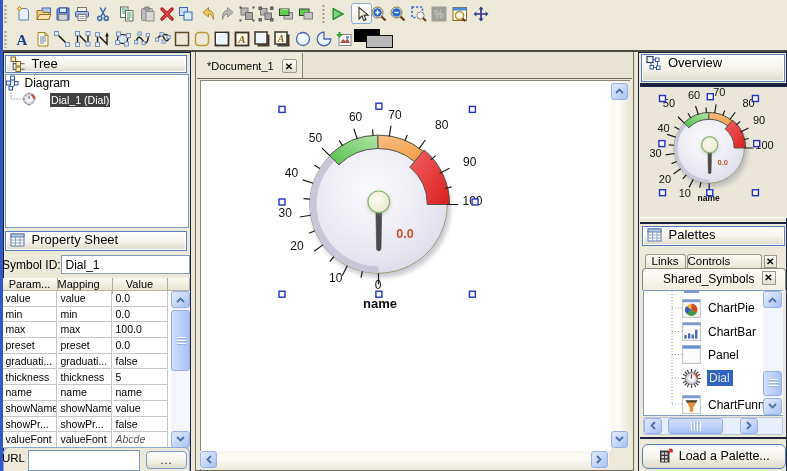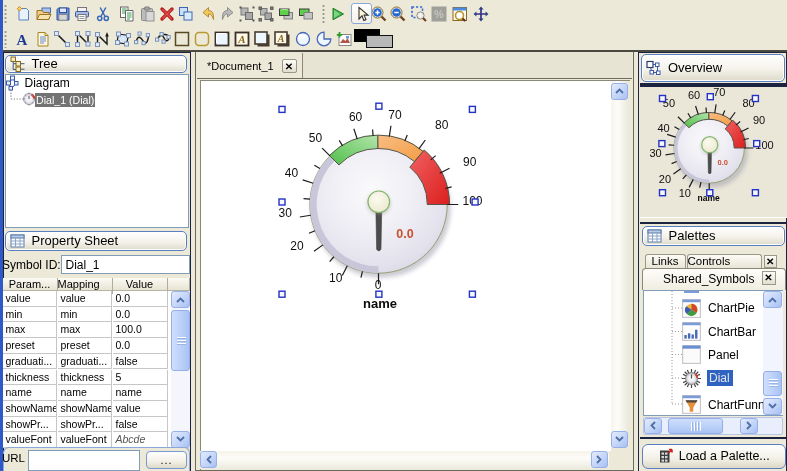--- a/index.html
+++ b/index.html
@@ -1,17 +1,17 @@
 <!DOCTYPE html>
 <html><head><meta charset="utf-8"><style>
 *{margin:0;padding:0;box-sizing:border-box}
 html,body{width:787px;height:471px;overflow:hidden}
 body{font-family:"Liberation Sans",sans-serif;background:#ece9d8;position:relative;font-size:12px;color:#000}
 .ab{position:absolute}
-.hdr{position:absolute;border:1px solid #5a7fc0;border-radius:5px;background:linear-gradient(#ffffff,#f4f2ea 55%,#dedacb);display:flex;align-items:center;font-size:13px;box-shadow:inset 0 0 0 1px #fff}
+.hdr{position:absolute;border:1px solid #5a7fc0;border-radius:0;background:linear-gradient(#ffffff,#f4f2ea 55%,#dedacb);display:flex;align-items:flex-start;font-size:13px;box-shadow:inset 0 0 0 1px #fff}
 .hdr svg{margin:0 6px 0 4px}
 .sb-btn{position:absolute;background:linear-gradient(135deg,#e4ecfd,#c1d3f7 60%,#a7c0f2);border:1px solid #98b0e8;border-radius:3px;display:flex;align-items:center;justify-content:center}
 .sb-track-v{position:absolute;background:linear-gradient(90deg,#f6f4ea,#fdfcf8 40%,#eceadd)}
 .sb-track-h{position:absolute;background:linear-gradient(#f6f4ea,#fdfcf8 40%,#eceadd)}
 .sb-thumb{position:absolute;background:linear-gradient(90deg,#cfdefc,#bdd2f9 50%,#a8c2f4);border:1px solid #96aee6;border-radius:3px}
 .sb-thumb-h{position:absolute;background:linear-gradient(#cfdefc,#bdd2f9 50%,#a8c2f4);border:1px solid #96aee6;border-radius:3px}
 .cell{position:absolute;font-size:10.5px;line-height:15.7px;padding-left:3px;overflow:hidden;white-space:nowrap}
 .field{position:absolute;background:#fff;border:1px solid #7f9db9;font-size:12px;padding:2px 0 0 4px}
 .xpbtn{position:absolute;background:linear-gradient(#fefefe,#f2f0e6 60%,#ddd9c8);border:1px solid #7a99cf;border-radius:4px;display:flex;align-items:center;justify-content:center}
 </style></head>
@@ -251,21 +251,21 @@
   </svg>
 <svg class="ab" style="left:21.5px;top:91.0px" width="16" height="16" viewBox="0 0 16 16">
     <circle cx="7" cy="8" r="5.5" fill="#e2e0ea" stroke="#9a98a8"></circle>
     <circle cx="7" cy="8" r="3.2" fill="#f4f2f8"></circle>
     <path d="M7 8 7 4.8" stroke="#555" stroke-width="1"></path>
     <path d="M9.5 3.5a5.5 5.5 0 0 1 3 4.5" stroke="#d43c2a" stroke-width="2" fill="none"></path>
     <g stroke="#8a8898">
       <path d="M7 1.5v1.6M7 13v1.6M1.5 8h1.6M12 8h1.6M3.2 3.8l1.1 1.1M10 11.2l1.1 1.1M3.2 12.2l1.1-1.1M10 4.9l1.1-1.1"></path>
     </g>
   </svg>
-<div class="ab" style="left:35px;top:92.5px;width:60px;height:14px;background:#737373;color:#fff;font-size:10.6px;padding:0 1px;line-height:14px;white-space:nowrap;overflow:hidden">Dial_1 (Dial)</div>
+<div class="ab" style="left:50px;top:92.5px;width:60px;height:14px;background:#404040;color:#fff;font-size:10.6px;padding:0 1px;line-height:14px;white-space:nowrap;overflow:hidden">Dial_1 (Dial)</div>
 
 <div class="hdr" style="left:4.5px;top:230.5px;width:182px;height:20px">
     <svg width="16" height="16" viewBox="0 0 16 16">
       <rect x="1" y="2" width="13" height="12" fill="#fff" stroke="#5a7aa8"></rect>
       <rect x="1" y="2" width="13" height="3" fill="#b8cce8" stroke="#5a7aa8"></rect>
       <path d="M1 8h13M1 11h13M5.5 5v9M10 5v9" stroke="#8aa4c8"></path>
     </svg>
     <span>Property Sheet</span>
   </div>
 

